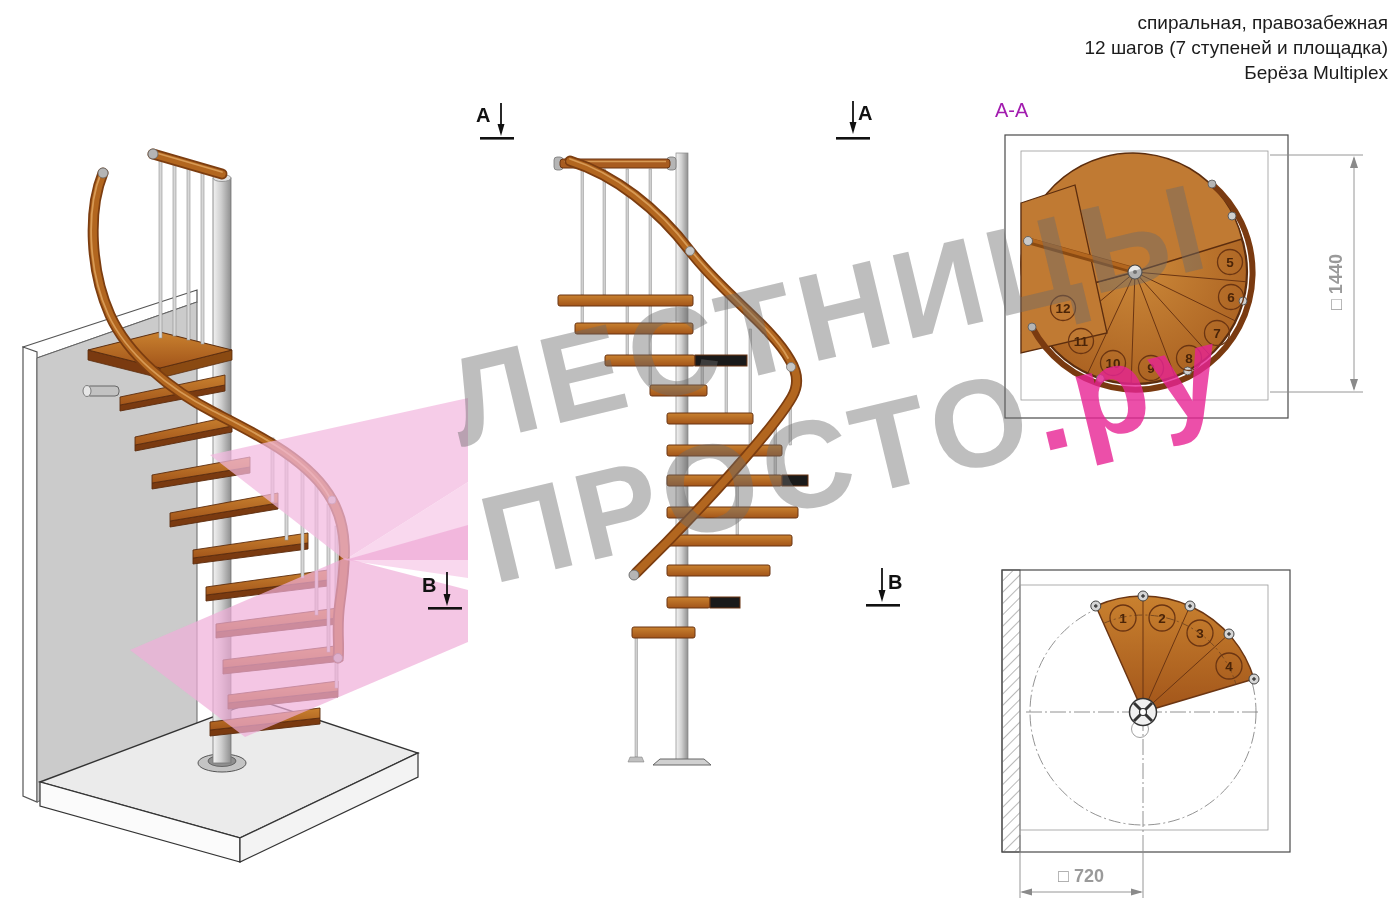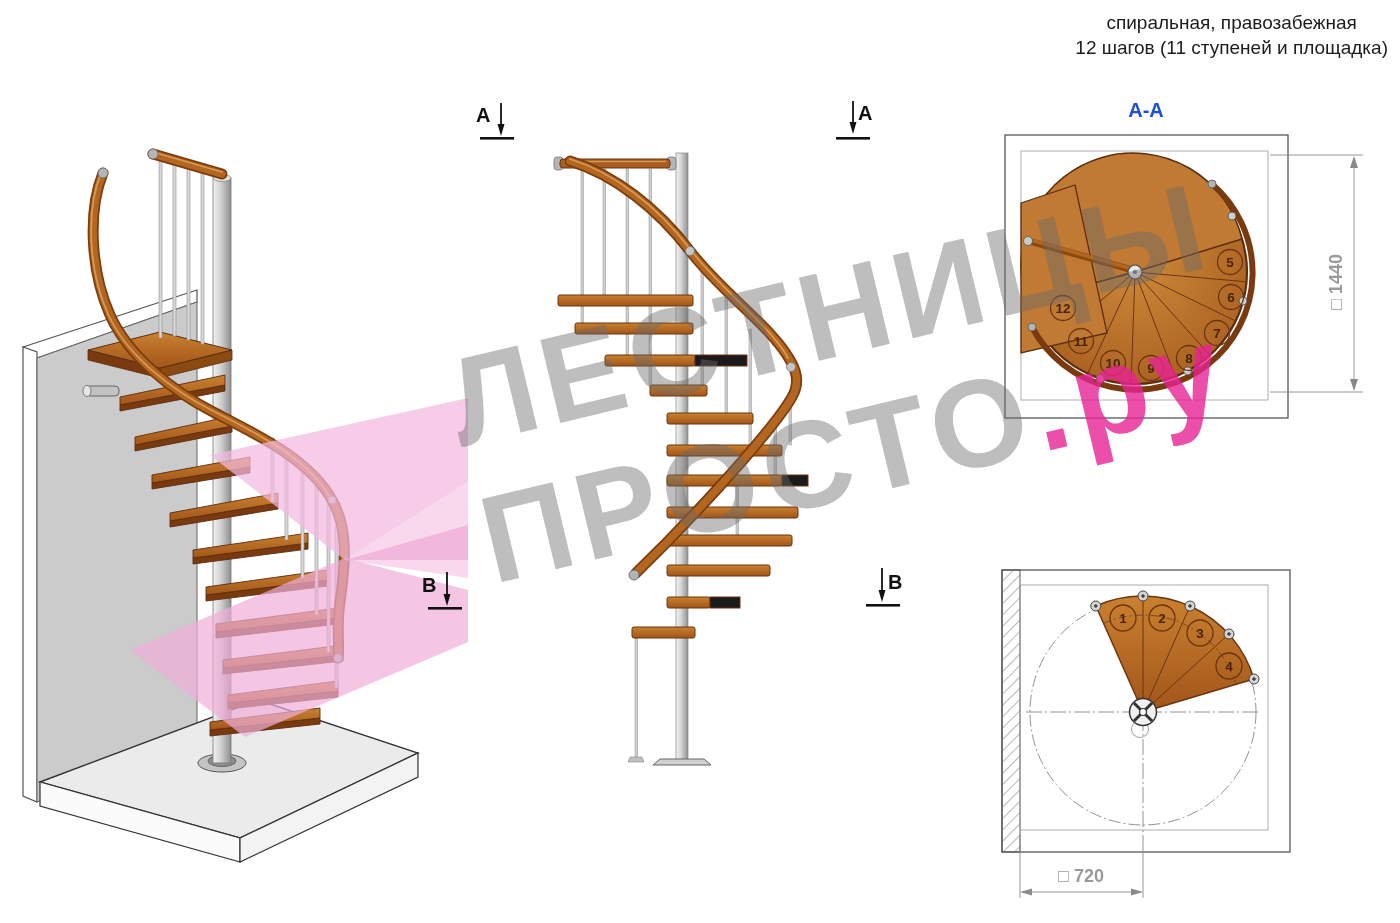--- a/index.html
+++ b/index.html
@@ -1,38 +1,39 @@
 <!DOCTYPE html>
 <html><head>
 <meta charset="utf-8">
 <style>
   html,body{margin:0;padding:0;background:#fff;}
   #canvas{position:relative;width:1400px;height:923px;background:#ffffff;overflow:hidden;
           font-family:"Liberation Sans","DejaVu Sans",sans-serif;}
   .abs{position:absolute;}
-  #header-block{top:10px;right:12px;text-align:center;font-size:19px;line-height:25px;color:#1c1c1c;}
-  .plan-title{width:302px;text-align:center;font-size:20px;font-weight:bold;color:#1d4ed8;}
+  #header-block{top:10px;right:12px;text-align:right;font-size:19px;line-height:25px;color:#1c1c1c;}
+  .plan-title{width:302px;text-align:left;font-size:20px;font-weight:normal;color:#a21caf;}
   #watermark{left:455px;top:228px;width:900px;transform:rotate(-13.5deg);
              font-weight:bold;font-size:124px;line-height:1.14;letter-spacing:7px;
              color:rgba(108,108,108,0.44);white-space:nowrap;pointer-events:none;}
   #watermark .wm-suffix{color:rgba(231,35,148,0.80);}
   .marker{width:52px;height:48px;}
   .marker svg{display:block;}
   .marker text{font-family:"Liberation Sans",sans-serif;font-size:20px;font-weight:bold;fill:#111;}
   svg text.num{font-family:"Liberation Sans",sans-serif;font-weight:bold;fill:#4a2408;}
   svg text.dim{font-family:"Liberation Sans",sans-serif;font-weight:bold;fill:#9a9a9a;}
 </style>
 </head>
 <body>
 
 <div id="canvas">
 
   <div id="header-block" class="abs">
     <div>спиральная, правозабежная</div>
-    <div>12 шагов (11 ступеней и площадка)</div>
+    <div>12 шагов (7 ступеней и площадка)</div>
+    <div>Берёза Multiplex</div>
   </div>
 
   <svg class="abs" style="left:10px;top:130px" width="465" height="740" viewBox="0 0 465 740">
     <defs>
       <linearGradient id="pole3d" x1="0" y1="0" x2="1" y2="0">
         <stop offset="0" stop-color="#f2f2f2"></stop>
           <stop offset="0.45" stop-color="#cfcfcf"></stop>
           <stop offset="1" stop-color="#8f8f8f"></stop>
       </linearGradient>
       <linearGradient id="wood3d" x1="0" y1="0" x2="0" y2="1">

